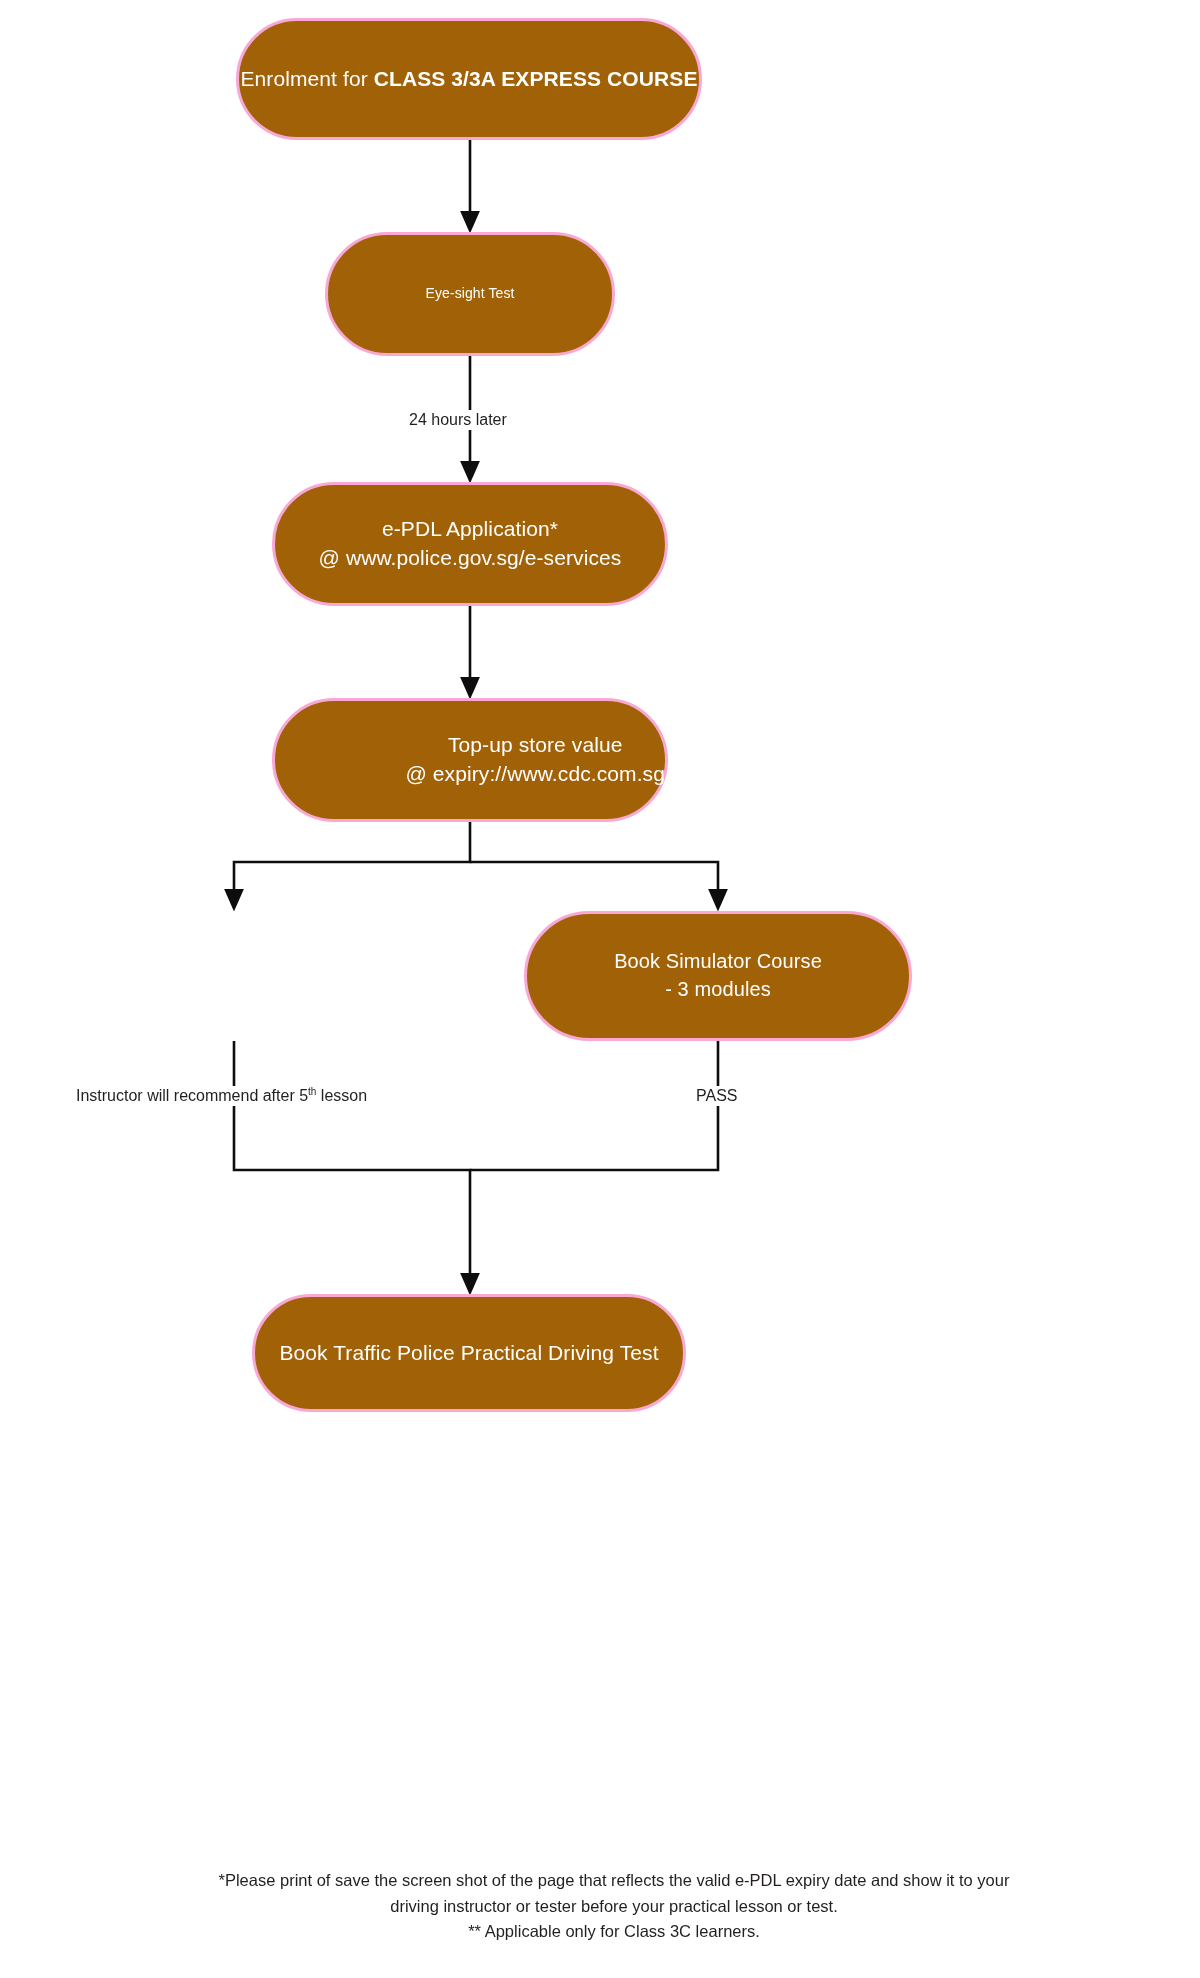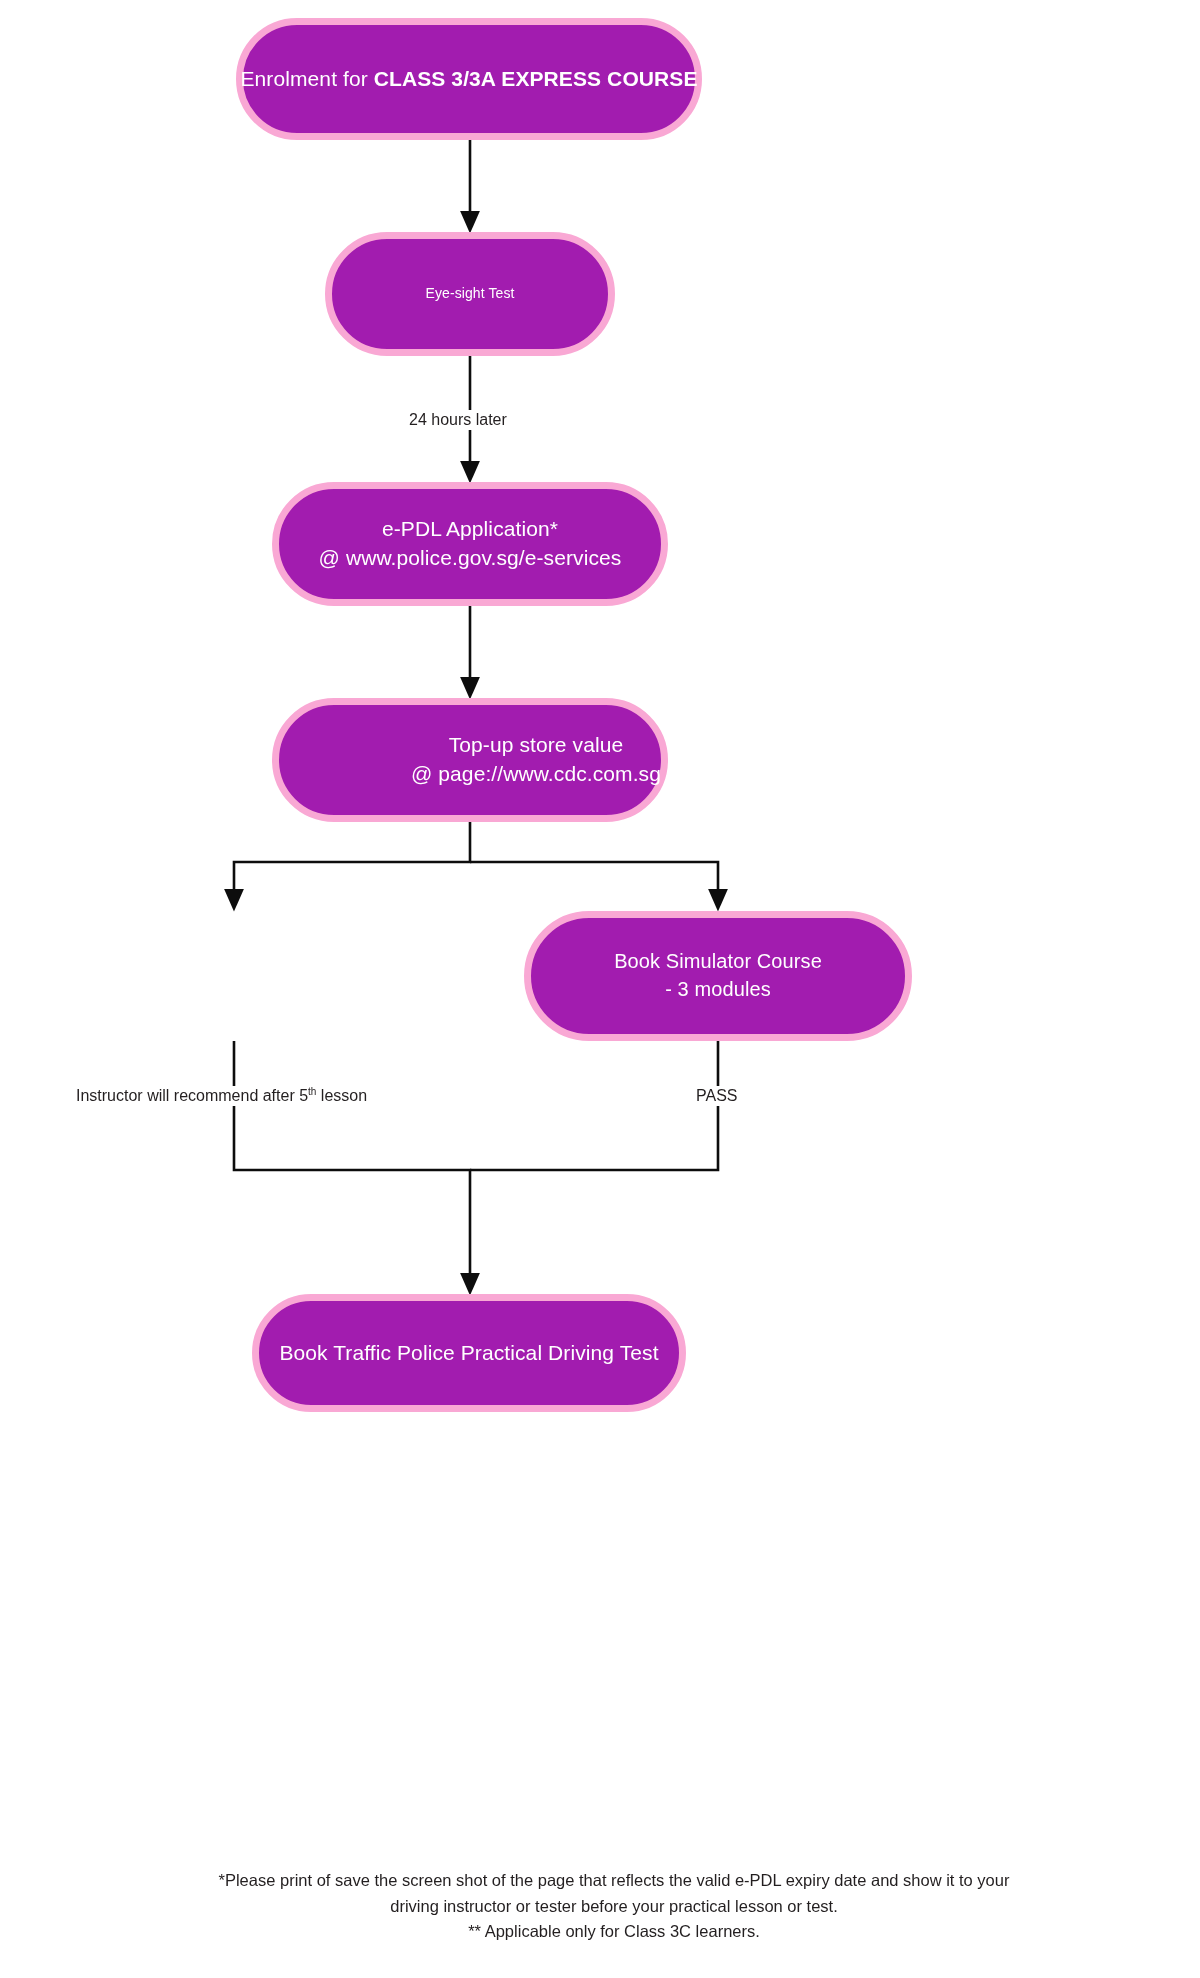--- a/index.html
+++ b/index.html
@@ -25,22 +25,22 @@
     left: 0;
     top: 0;
     width: 1200px;
     height: 1978px;
     pointer-events: none;
   }
   
   .node {
     position: absolute;
     box-sizing: border-box;
-    background: #a21caf;
-    border: 7px solid #f9a8d4;
+    background: #a16207;
+    border: 3px solid #f9a8d4;
     border-radius: 999px;
     display: flex;
     align-items: center;
     justify-content: center;
     text-align: center;
     color: #ffffff;
     line-height: 1.38;
     letter-spacing: 0.1px;
   }
   .node .line {
@@ -129,21 +129,21 @@
   <div class="node" id="node-epdl">
     <div>
       <span class="line">e-PDL Application*</span>
       <span class="line">@ www.police.gov.sg/e-services</span>
     </div>
   </div>
 
   <div class="node" id="node-topup">
     <div>
       <span class="line">Top-up store value</span>
-      <span class="line">@ page://www.cdc.com.sg</span>
+      <span class="line">@ expiry://www.cdc.com.sg</span>
     </div>
   </div>
 
 
   <div class="node" id="node-simulator">
     <div>
       <span class="line">Book Simulator Course</span>
       <span class="line">- 3 modules</span>
     </div>
   </div>

